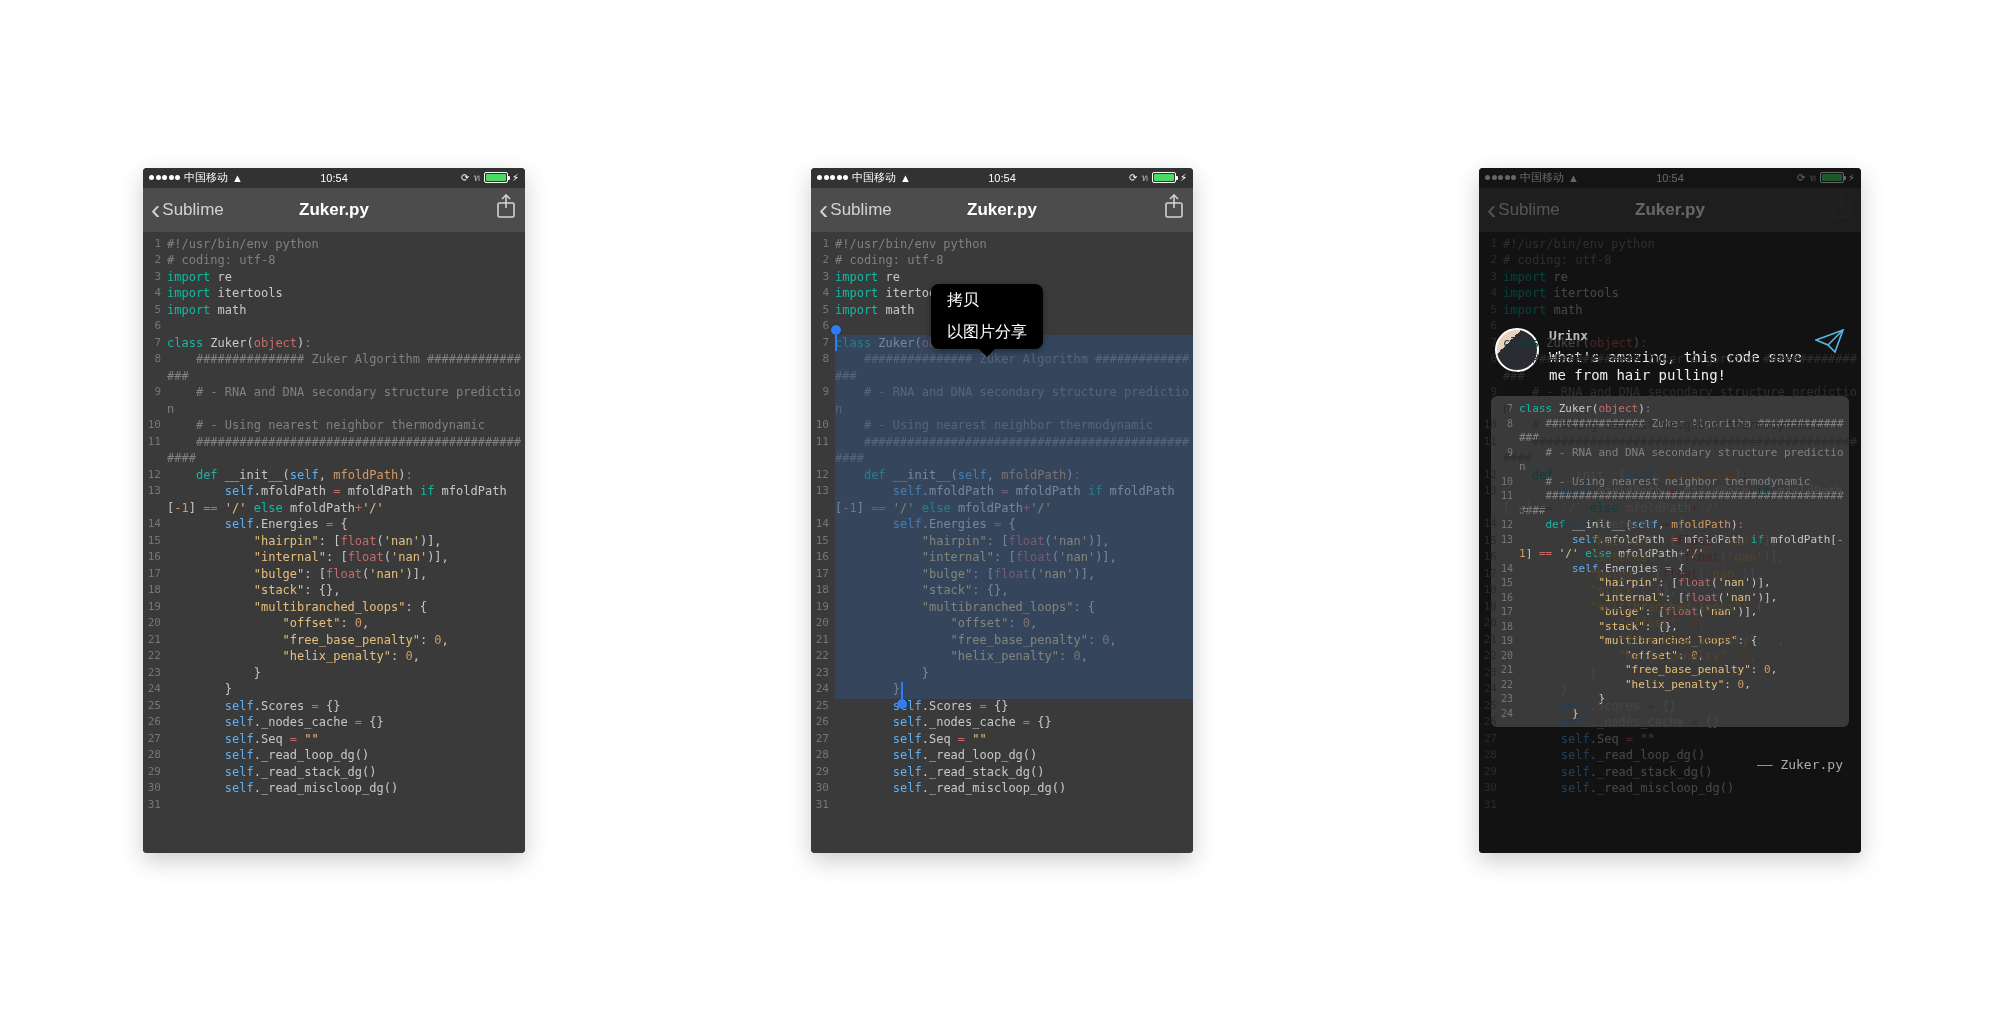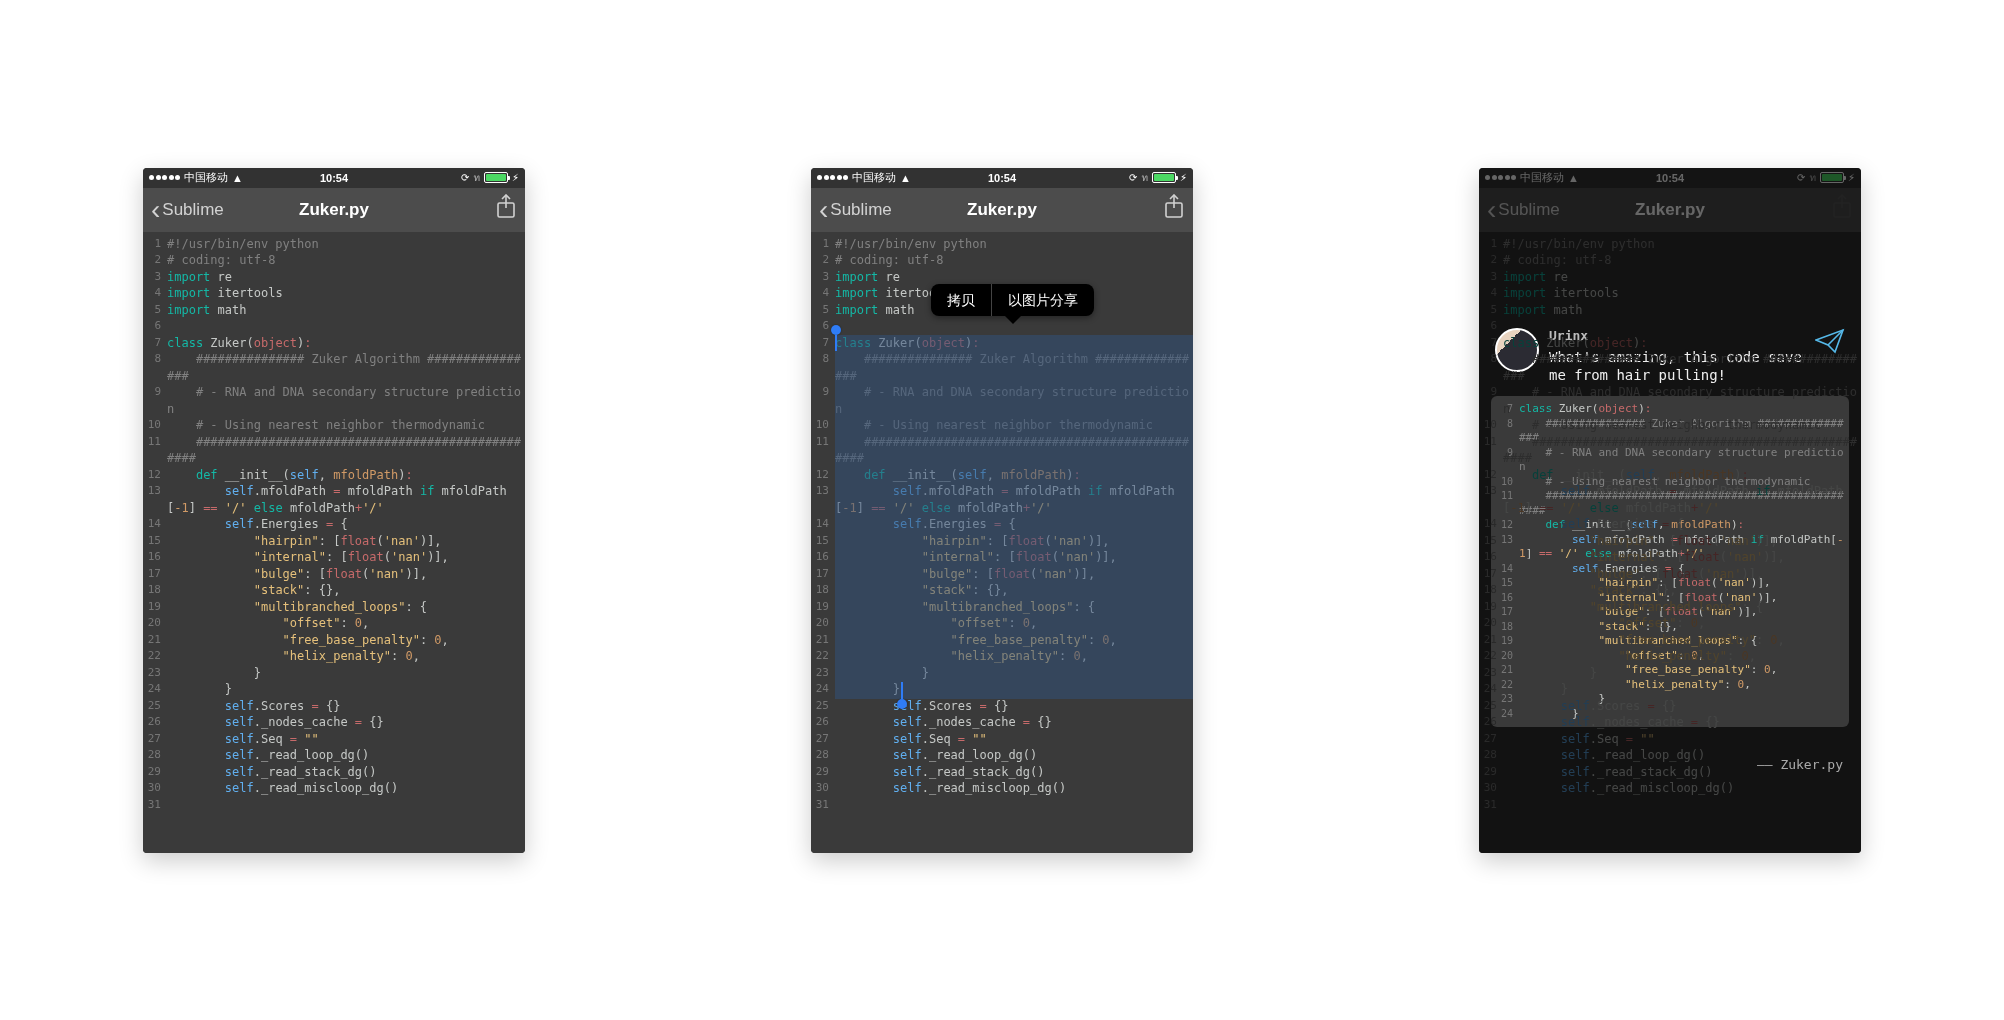--- a/index.html
+++ b/index.html
@@ -30,21 +30,21 @@
     color:#fff;
     font-size:11px;
     display:flex;
     align-items:center;
     padding:0 6px;
     position:relative;
   }
   .sb-left { display:flex; align-items:center; gap:4px; }
   .dots { display:flex; gap:1.5px; }
   .dot { width:5px; height:5px; border-radius:50%; background:#fff; }
-  .sb-center { position:absolute; left:50%; transform:translateX(-50%); font-weight:700; }
+  .sb-center { position:absolute; left:50%; transform:translateX(-50%); font-weight:400; }
   .sb-right { margin-left:auto; display:flex; align-items:center; gap:4px; }
   .battery {
     width:24px; height:11px; border:1px solid #fff; border-radius:2px;
     position:relative;
   }
   .battery::after{
     content:''; position:absolute; right:-3px; top:3px; width:2px; height:4px;
     background:#fff; border-radius:0 1px 1px 0;
   }
   .battery-fill { position:absolute; left:1px; top:1px; bottom:1px; width:20px; background:#4cd964; border-radius:1px;}
@@ -133,24 +133,25 @@
   }
   .sel-pin{position:absolute;width:2px;background:#2f7cf6;}
 
   
   .callout{
     position:absolute;
     background:#000;
     border-radius:8px;
     display:flex;
     color:#fff;
-    font-size:14px;
+    font-size:16px;
     align-items:stretch;
     overflow:visible;
     box-shadow:0 2px 6px rgba(0,0,0,.4);
+    flex-direction:column;
   }
   .callout .co-btn{
     padding:8px 16px;
     display:flex;
     align-items:center;
   }
   .callout .sep{width:1px;background:#444;}
   .callout::after{
     content:'';
     position:absolute;

